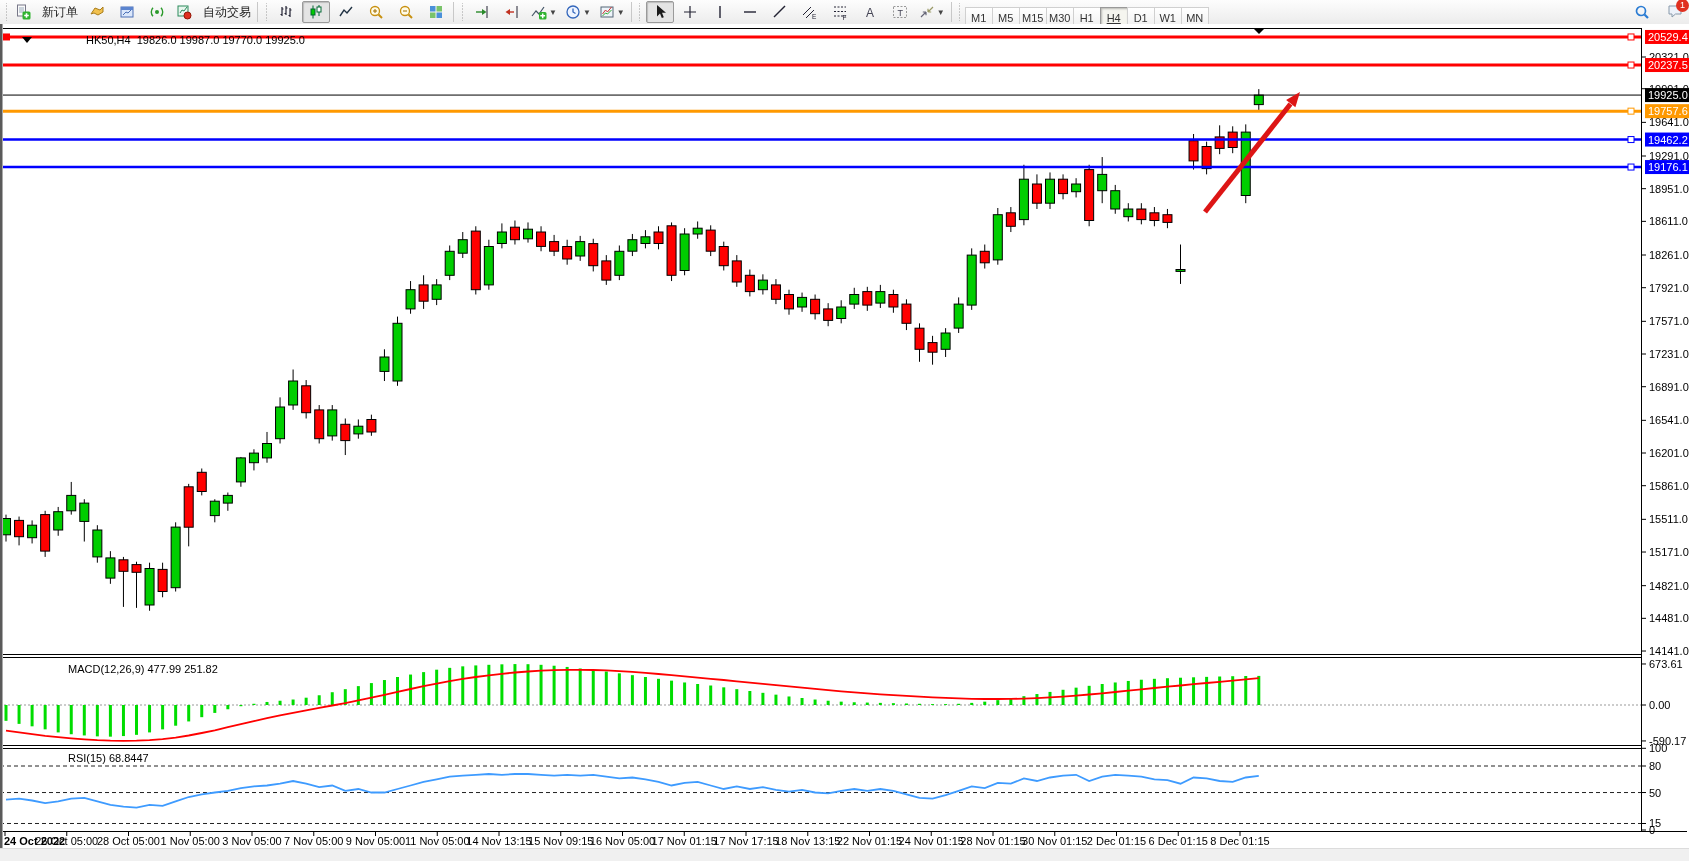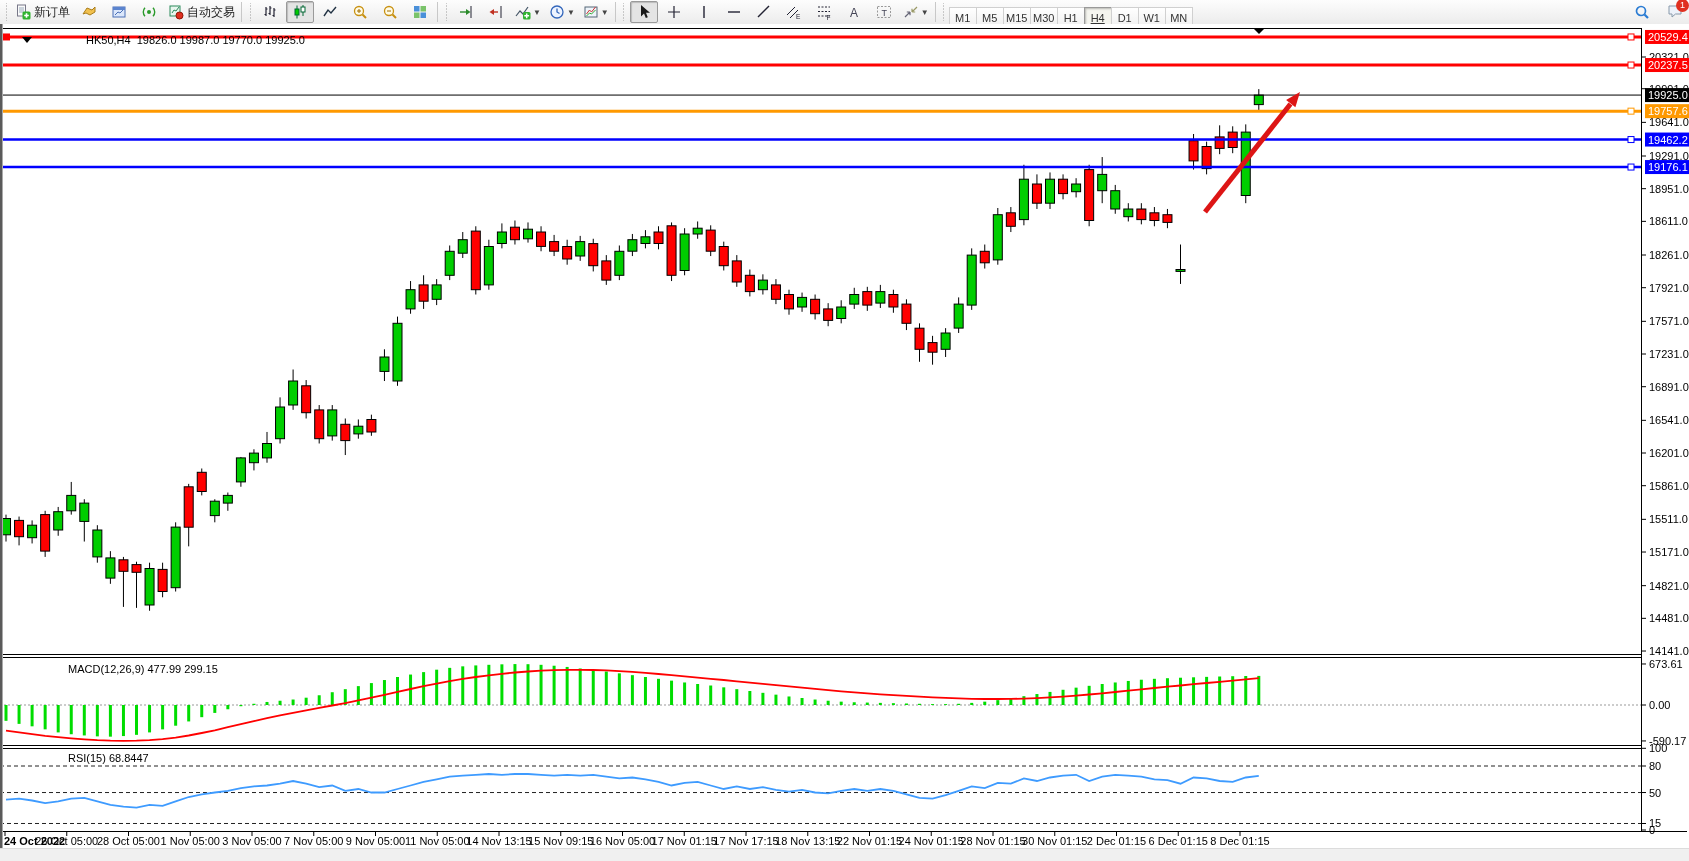--- a/index.html
+++ b/index.html
@@ -9,21 +9,21 @@
   #toolbar{position:absolute;left:0;top:0;width:1689px;height:24px;
     background:linear-gradient(#fdfdfd,#ececec);border-bottom:1px solid #cfcfcf;
     display:flex;align-items:center;font-size:12px;color:#222;}
   .tb-handle{width:4px;height:18px;margin:0 3px 0 4px;
     background-image:radial-gradient(circle,#9a9a9a 35%,transparent 40%);
     background-size:3px 3px;background-repeat:repeat-y;background-position:center;}
   .tb-sep{width:1px;height:20px;background:#c8c8c8;margin:0 2px;}
   .tb-btn{height:20px;min-width:22px;display:flex;align-items:center;justify-content:center;
     padding:0 2px;margin:0 1px;border:1px solid transparent;border-radius:2px;cursor:default;}
   .tb-btn.active{background:#e4e4e4;border:1px solid #9a9a9a;box-shadow:inset 1px 1px 1px rgba(0,0,0,.18);}
-  .tb-btn .lbl{margin-left:3px;white-space:nowrap;}
+  .tb-btn .lbl{margin-left:11px;white-space:nowrap;}
   .tb-btn svg{display:block;}
   .tb-caret{font-size:8px;color:#444;margin-left:2px;}
   .tf-btn{height:20px;min-width:26px;display:flex;align-items:center;justify-content:center;
     font-size:11px;color:#333;border:1px solid #d0d0d0;border-right:none;background:linear-gradient(#fff,#efefef);}
   .tf-btn:last-child{border-right:1px solid #d0d0d0;}
   .tf-btn.active{background:#f5f5ef;box-shadow:inset 1px 1px 2px rgba(0,0,0,.25);border-color:#999;text-decoration:underline;}
   #tb-right{margin-left:auto;display:flex;align-items:center;margin-right:6px;}
   #notif-wrap{position:relative;margin-left:10px;}
   #notif-badge{position:absolute;top:-4px;right:-6px;background:#e03020;color:#fff;
     border-radius:50%;width:13px;height:13px;font-size:9px;display:flex;align-items:center;justify-content:center;}
@@ -721,19 +721,19 @@
         <text x="1648" y="91.15400800000015" font-size="11" fill="#fff">19757.6</text>
         <rect x="1645" y="108.54785599999991" width="48" height="14" fill="#0000FF"></rect>
         <text x="1648" y="119.54785599999991" font-size="11" fill="#fff">19462.2</text>
         <rect x="1645" y="136.04778800000014" width="48" height="14" fill="#0000FF"></rect>
         <text x="1648" y="147.04778800000014" font-size="11" fill="#fff">19176.1</text>
         <rect x="1645" y="64.06352" width="48" height="14" fill="#000000"></rect>
         <text x="1648" y="75.06352" font-size="11" fill="#fff">19925.0</text>
         <polygon points="22,13 32,13 27,19 " fill="#000"></polygon>
       </svg>
     <div class="overlay-label" style="left:40px;top:10px;">HK50,H4  19826.0 19987.0 19770.0 19925.0</div>
-    <div class="overlay-label" style="left:22px;top:639px;">MACD(12,26,9) 477.99 299.15</div>
+    <div class="overlay-label" style="left:22px;top:639px;">MACD(12,26,9) 477.99 251.82</div>
     <div class="overlay-label" style="left:22px;top:728px;">RSI(15) 68.8447</div>
   </div>
 
   <div id="left-edge"></div>
   <div id="bottom-strip"></div>
 </div>
 
 </body></html>

